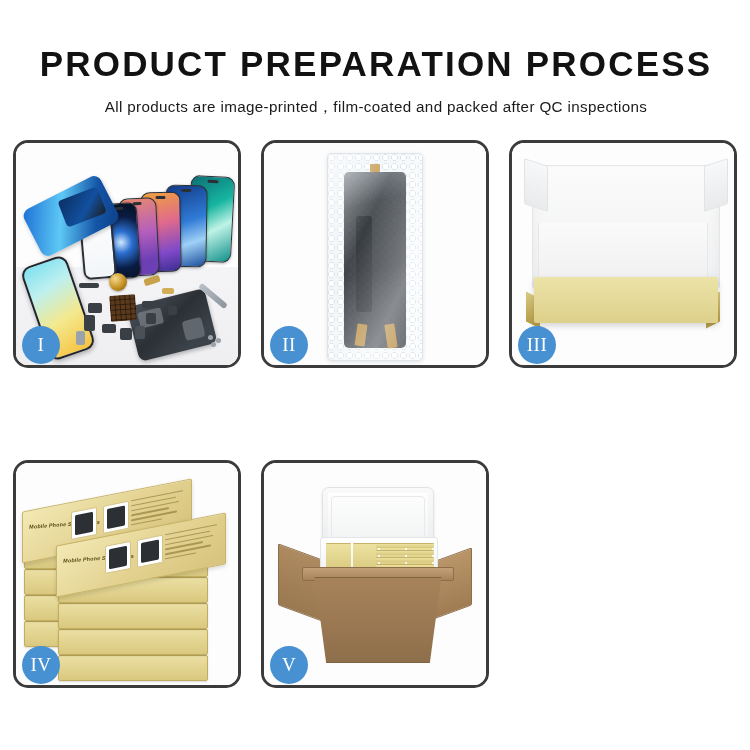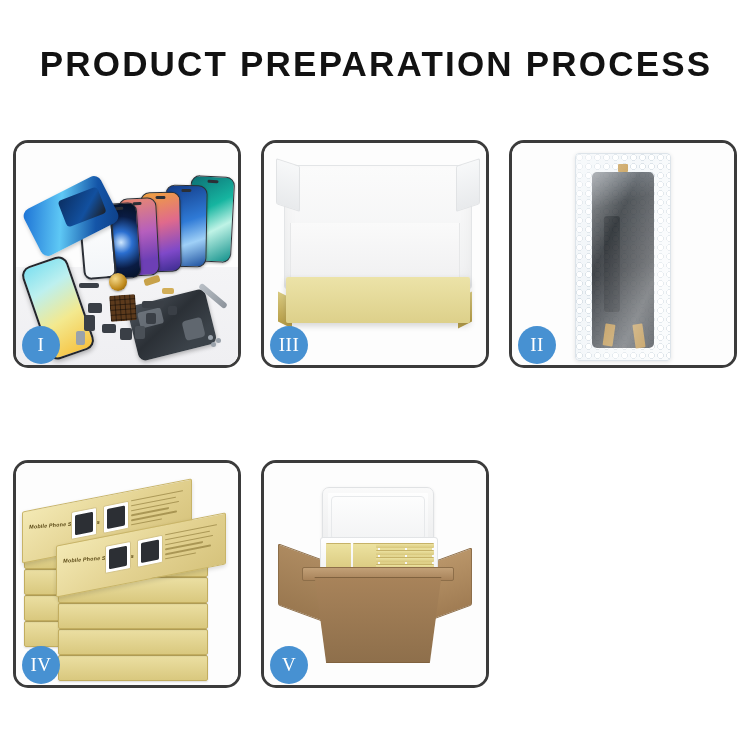--- a/index.html
+++ b/index.html
@@ -433,20 +433,21 @@
     background: rgba(100,78,50,.40);
   }
 </style>
 </head>
 <body>
 
 <div id="page">
 
   <div class="header">
     <div class="title">PRODUCT PREPARATION PROCESS</div>
+    <div class="subtitle">All products are image-printed，film-coated and packed after QC inspections</div>
   </div>
 
   <div class="grid">
 
     <div class="panel p1">
       <div class="stage">
         <div class="floor"></div>
         <div class="phone ph6">
             <i></i>
           </div>
@@ -483,46 +484,46 @@
         <div class="tool"></div>
         <div class="screws">
             <span></span>
             <span></span>
             <span></span>
           </div>
       </div>
       <div class="badge">I</div>
     </div>
 
+    <div class="panel p2">
+      <div class="stage">
+        <div class="bag">
+          <div class="part"></div>
+          <div class="tapeA"></div>
+          <div class="tapeB"></div>
+          <div class="tapeC"></div>
+          <div class="sheen"></div>
+        </div>
+      </div>
+      <div class="badge">II</div>
+    </div>
+
     <div class="panel p3">
       <div class="stage">
         <div class="lid"></div>
         <div class="innerwall"></div>
         <div class="wallL"></div>
         <div class="wallR"></div>
         <div class="bubbleblock"></div>
         <div class="tray"></div>
         <div class="trayface"></div>
       </div>
       <div class="badge">III</div>
     </div>
 
-    <div class="panel p2">
-      <div class="stage">
-        <div class="bag">
-          <div class="part"></div>
-          <div class="tapeA"></div>
-          <div class="tapeB"></div>
-          <div class="tapeC"></div>
-          <div class="sheen"></div>
-        </div>
-      </div>
-      <div class="badge">II</div>
-    </div>
-
     <div class="panel p4">
       <div class="stage">
         <div class="stack">
           <div class="boxlayer bl5"></div>
           <div class="boxlayer bl4"></div>
           <div class="boxlayer bl3"></div>
           <div class="boxlayer bl2"></div>
           <div class="boxlayer bl1"></div>
 
           <div class="boxlayer fr5"></div>

